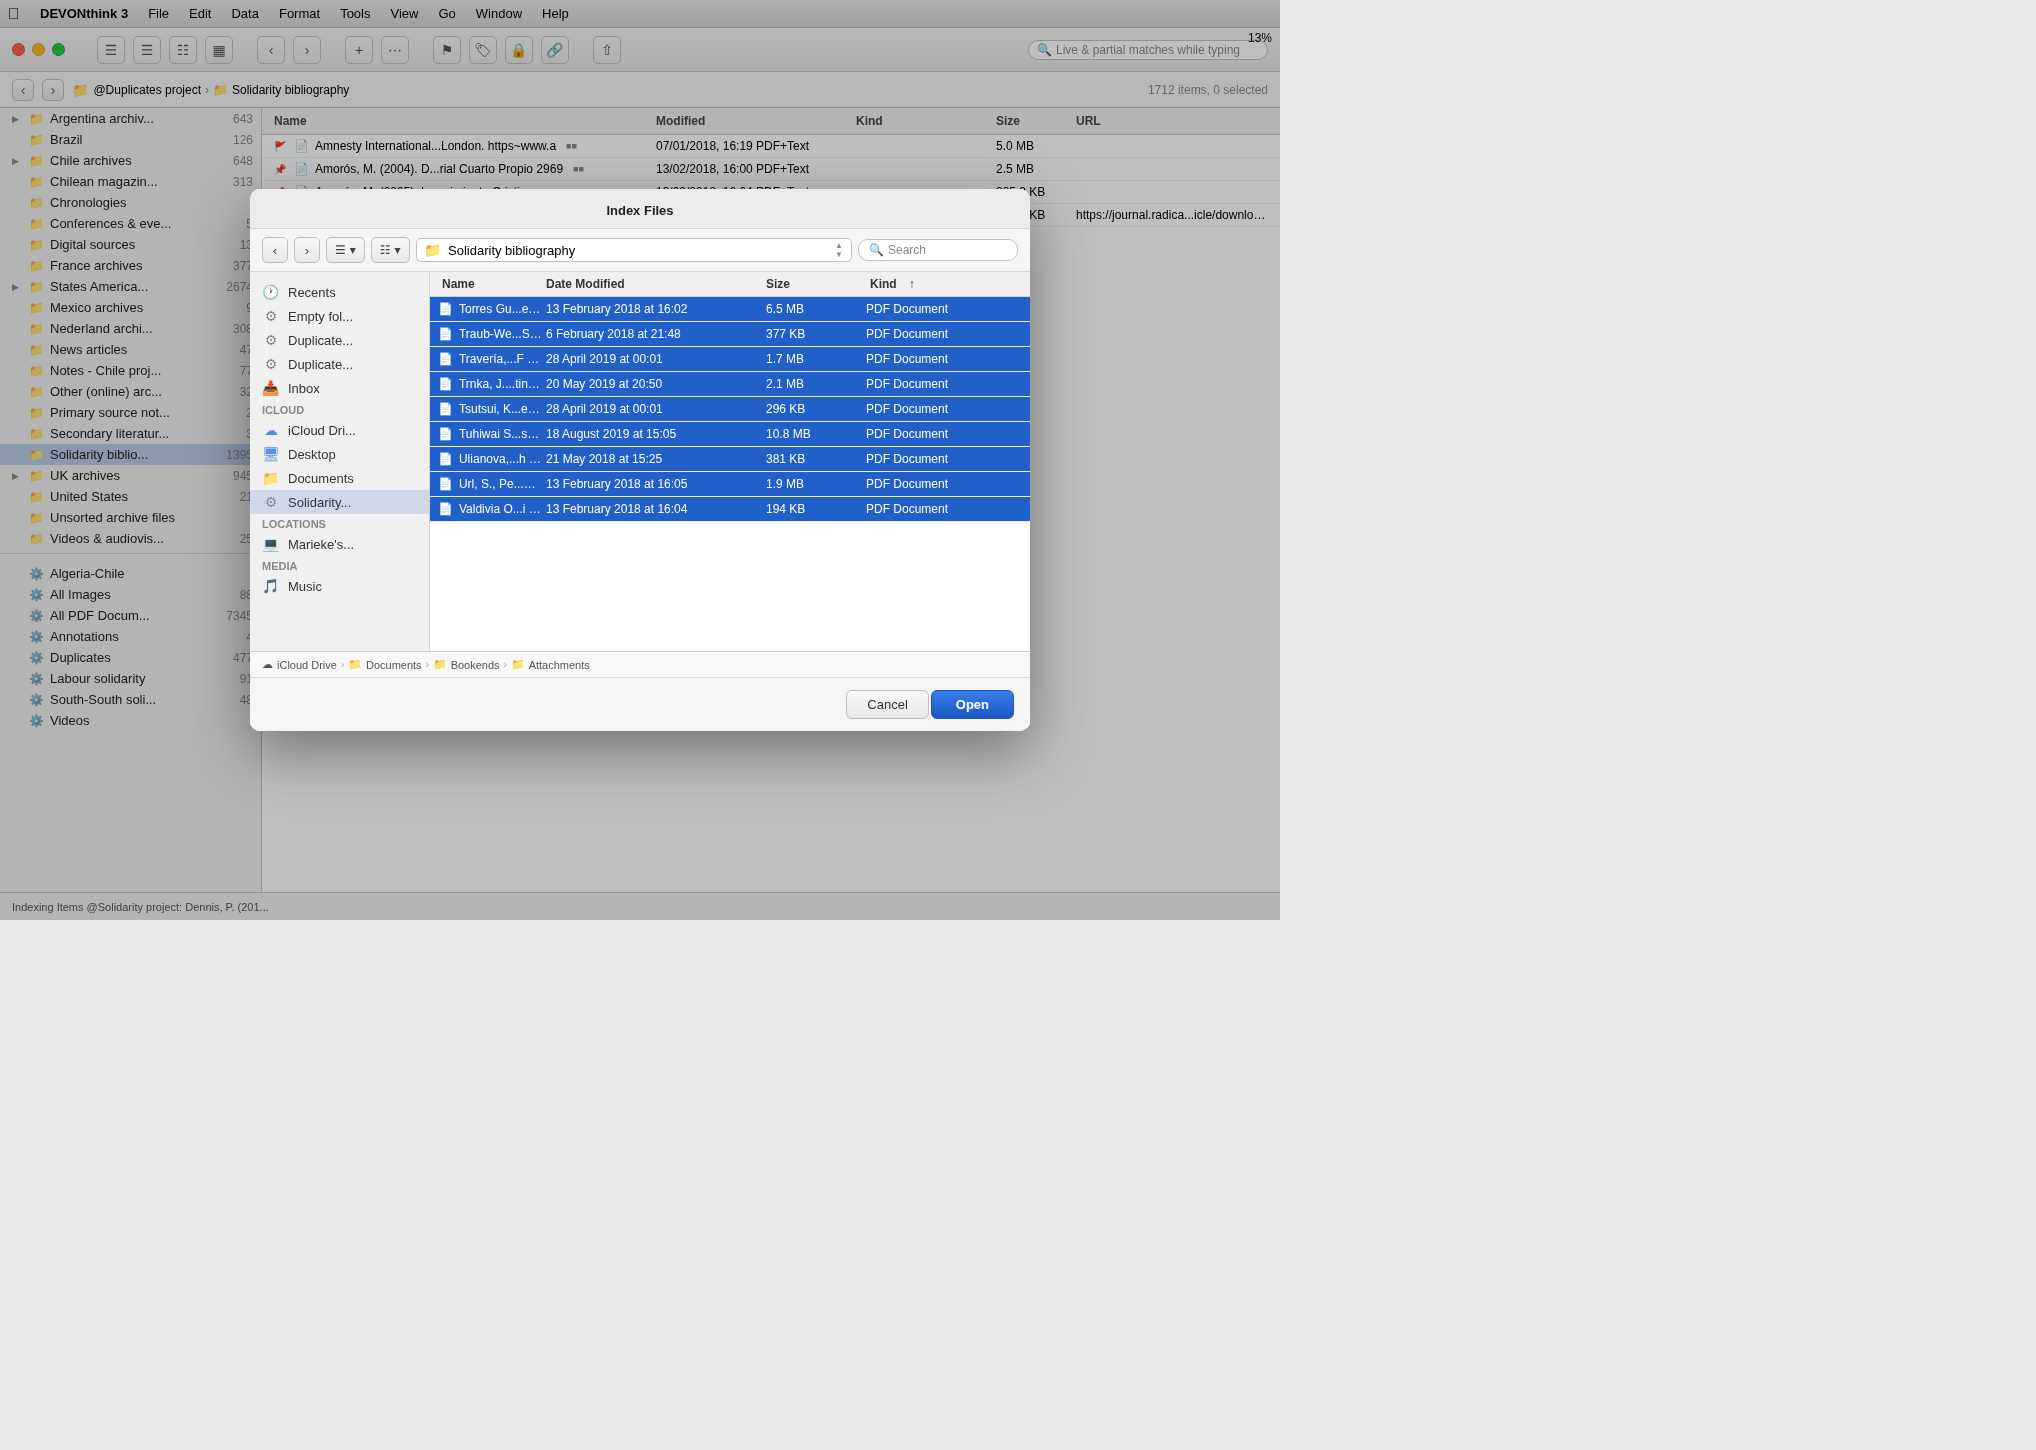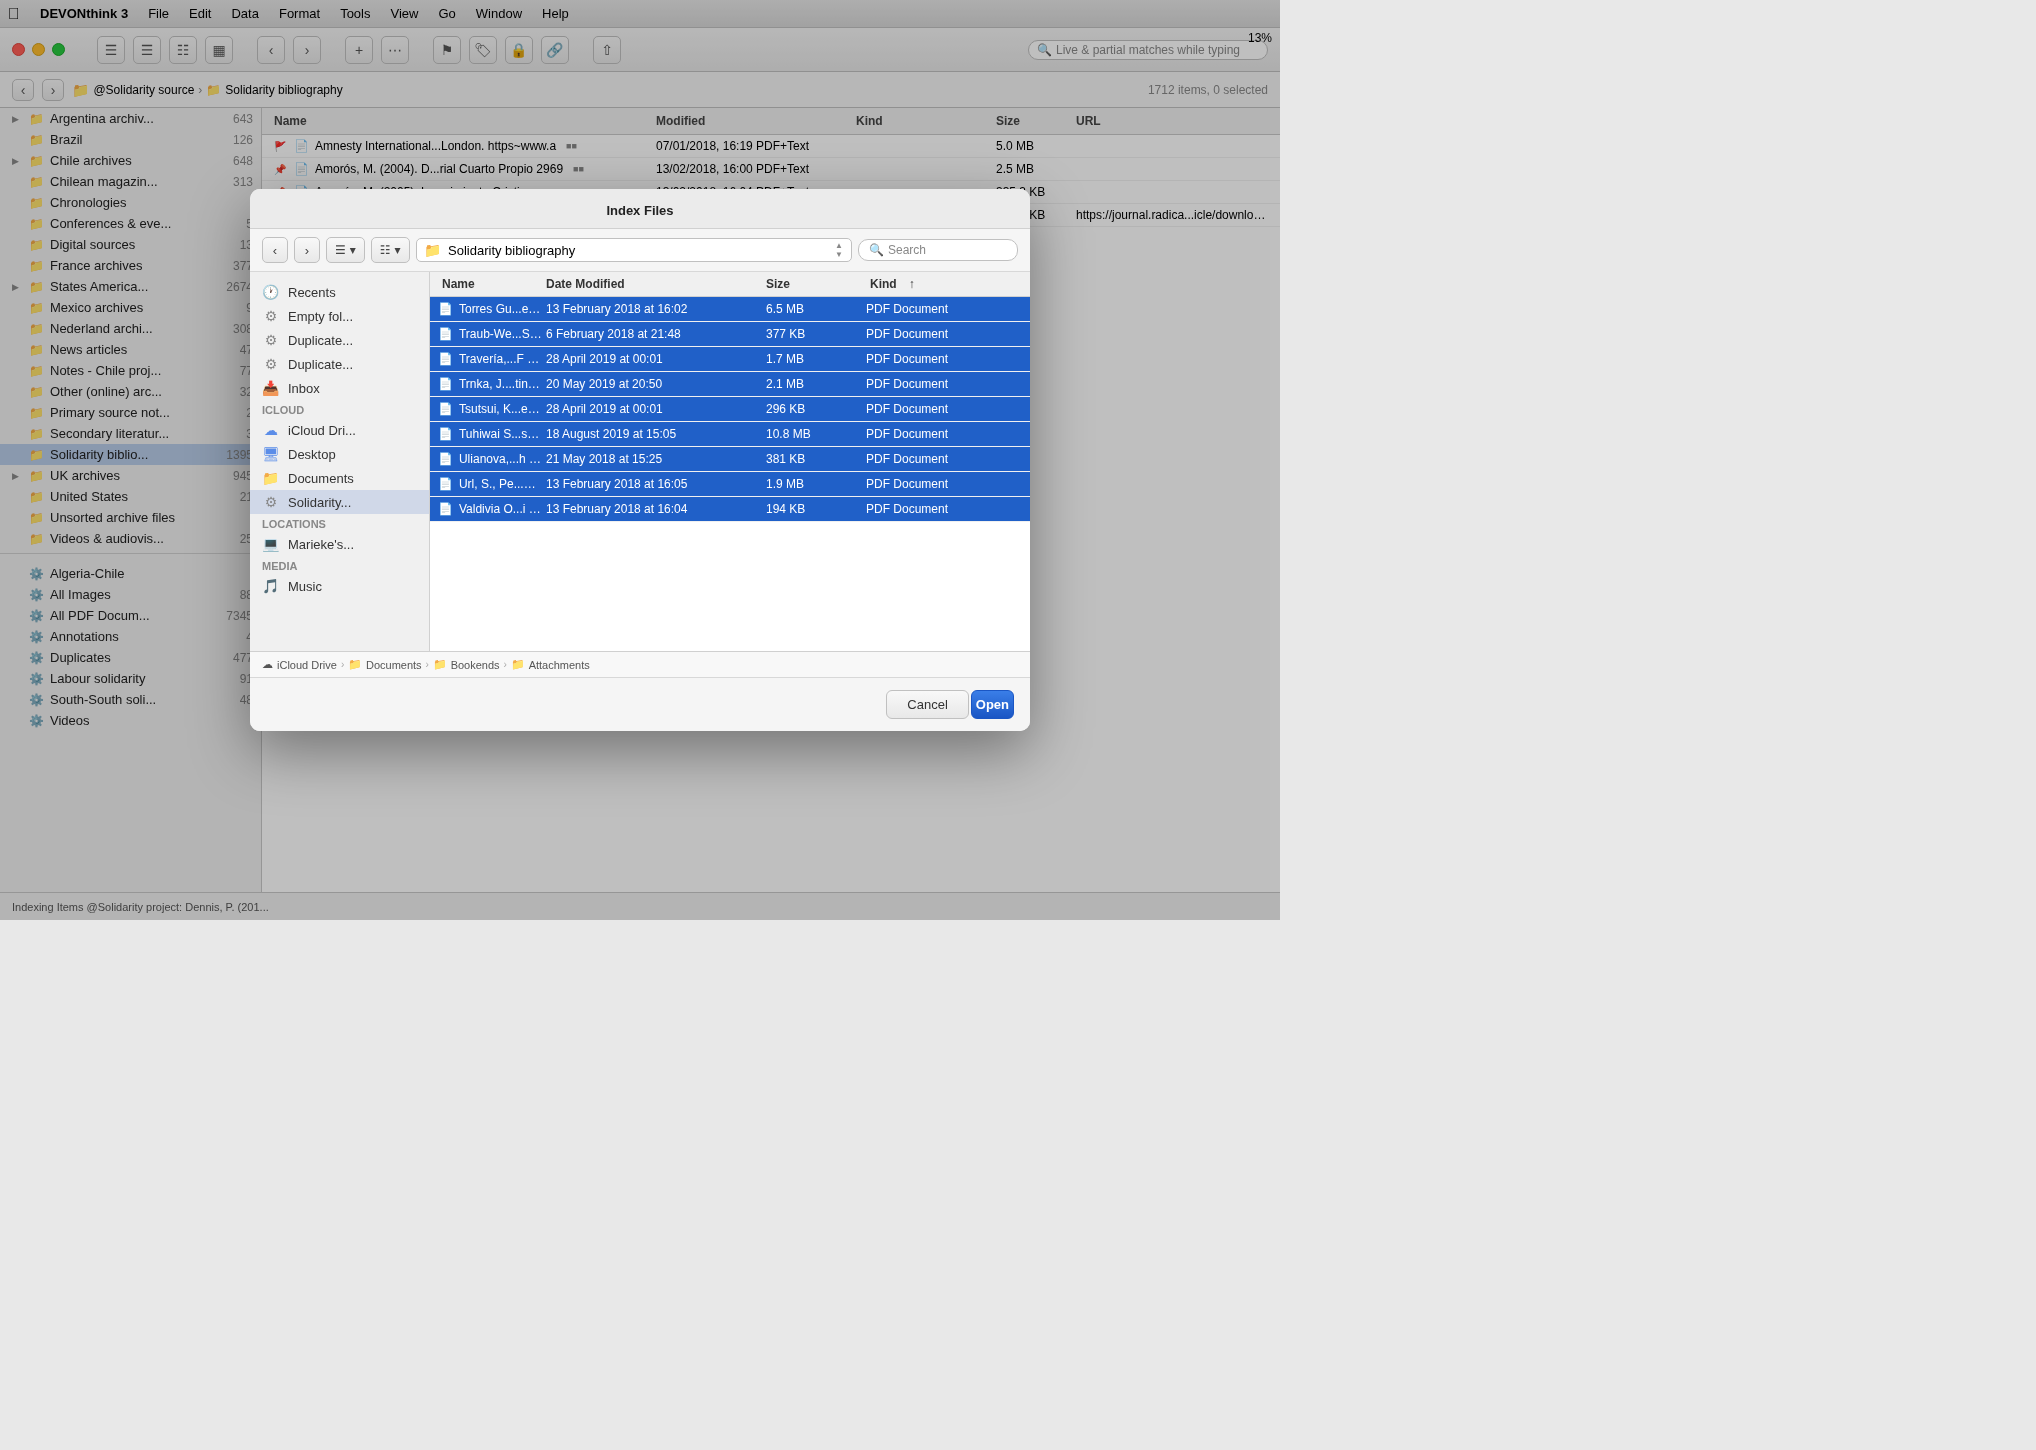--- a/index.html
+++ b/index.html
@@ -392,21 +392,21 @@
     .btn-cancel {
       padding: 6px 20px;
       border-radius: 6px;
       border: 1px solid #c0c0c0;
       background: linear-gradient(to bottom, #f8f8f8, #e8e8e8);
       font-size: 13px;
       cursor: pointer;
       color: #333;
     }
     .btn-open {
-      padding: 6px 4px;
+      padding: 6px 24px;
       border-radius: 6px;
       border: 1px solid #1a56c4;
       background: linear-gradient(to bottom, #3a7ee8, #1a56c4);
       font-size: 13px;
       cursor: pointer;
       color: #fff;
       font-weight: 600;
     }
 
     
@@ -474,21 +474,21 @@
       <span>🔍</span>
       <span>Live &amp; partial matches while typing</span>
     </div>
   </div>
 
   <div class="nav-bar">
     <div class="toolbar-btn" style="width:22px;height:22px">‹</div>
     <div class="toolbar-btn" style="width:22px;height:22px">›</div>
     <div class="nav-breadcrumb">
       <span style="font-size:14px">📁</span>
-      <span>@Solidarity source</span>
+      <span>@Duplicates project</span>
       <span class="sep">›</span>
       <span style="font-size:12px">📁</span>
       <span>Solidarity bibliography</span>
     </div>
     <span class="nav-count">1712 items, 0 selected</span>
   </div>
 
   <div class="main-layout">
 
     <div class="sidebar">

